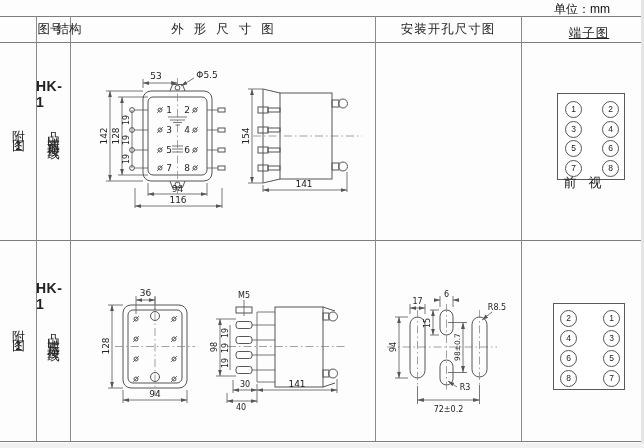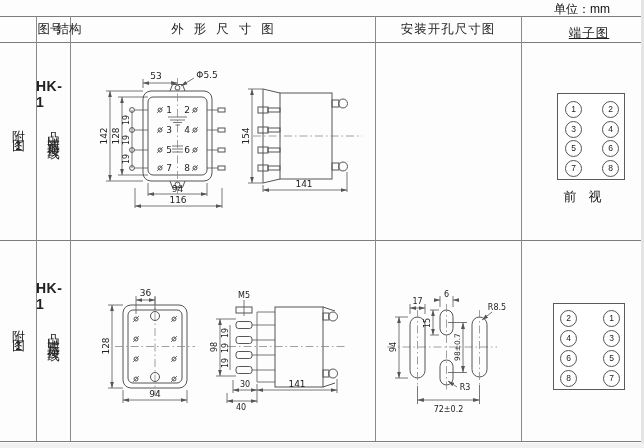--- a/index.html
+++ b/index.html
@@ -223,21 +223,21 @@
     <div class="tbox" style="left:36px;top:51px;width:66px;height:85px;">
       <div class="tc" style="left:7px;top:7px;">1</div>
       <div class="tc" style="left:44px;top:7px;">2</div>
       <div class="tc" style="left:7px;top:27px;">3</div>
       <div class="tc" style="left:44px;top:27px;">4</div>
       <div class="tc" style="left:7px;top:46px;">5</div>
       <div class="tc" style="left:44px;top:46px;">6</div>
       <div class="tc" style="left:7px;top:66px;">7</div>
       <div class="tc" style="left:44px;top:66px;">8</div>
     </div>
-    <div class="tcap" style="top:146px;">前视</div>
+    <div class="tcap" style="top:132px;">前视</div>
   </div>
 
   <div class="cell figcell" style="left:0;top:240px;width:36px;height:201px;">
     <div class="vtext figno">附图1</div>
   </div>
 
   <div class="cell structcell" style="left:36px;top:240px;width:34px;height:201px;padding-top:40px;box-sizing:border-box;">
     <div class="model">HK-1</div>
     <div class="vtext wiring" style="margin-top:12px;">凸出式后接线</div>
   </div>

